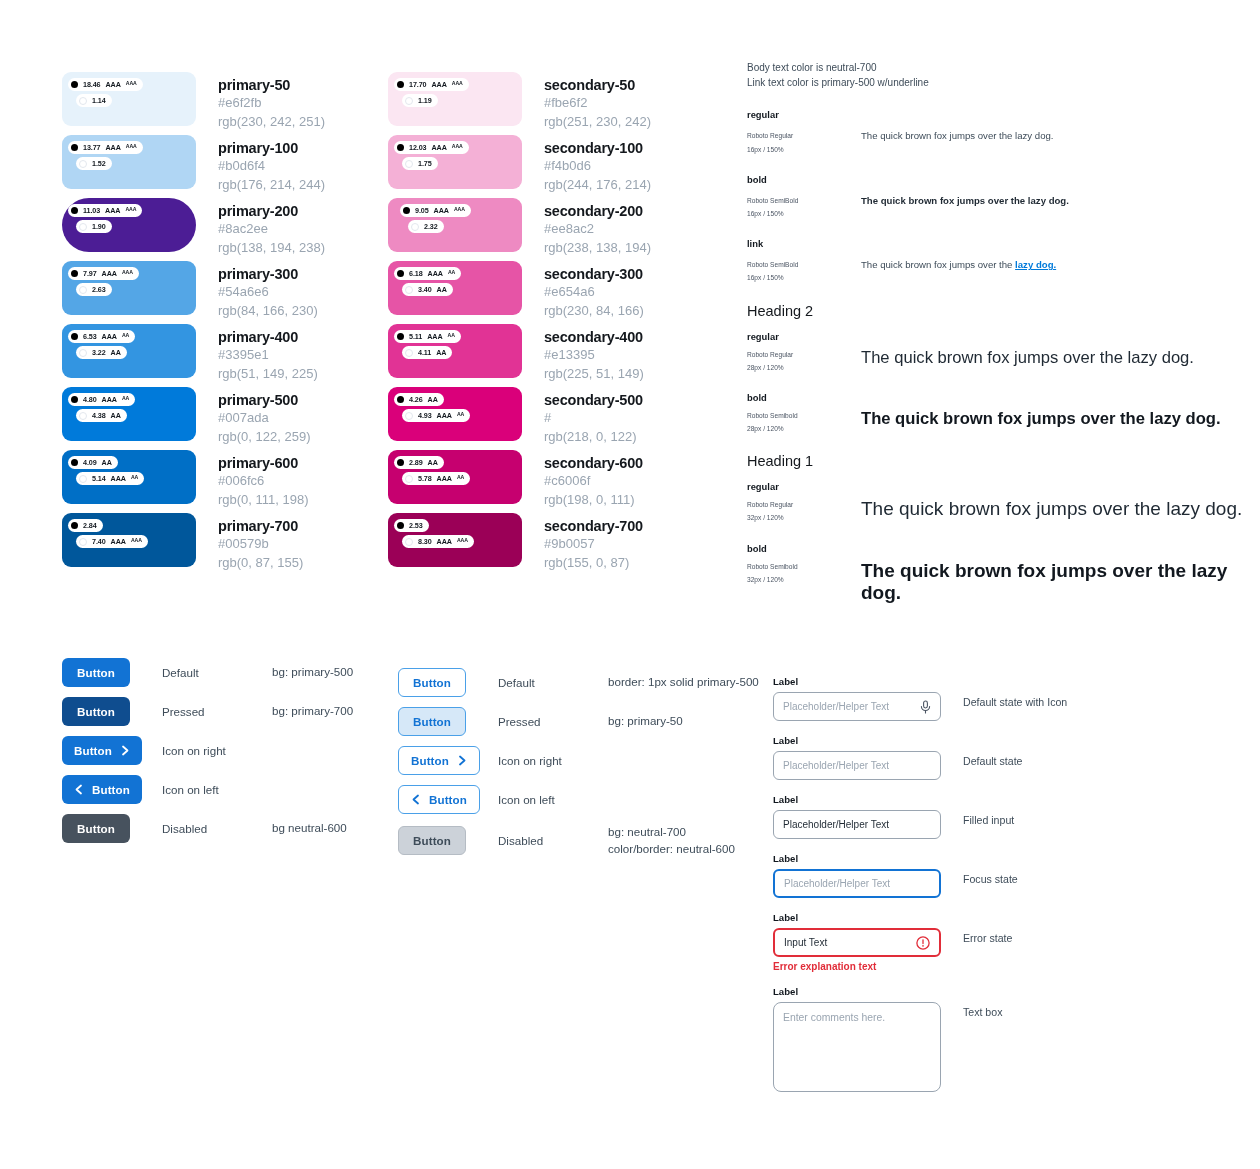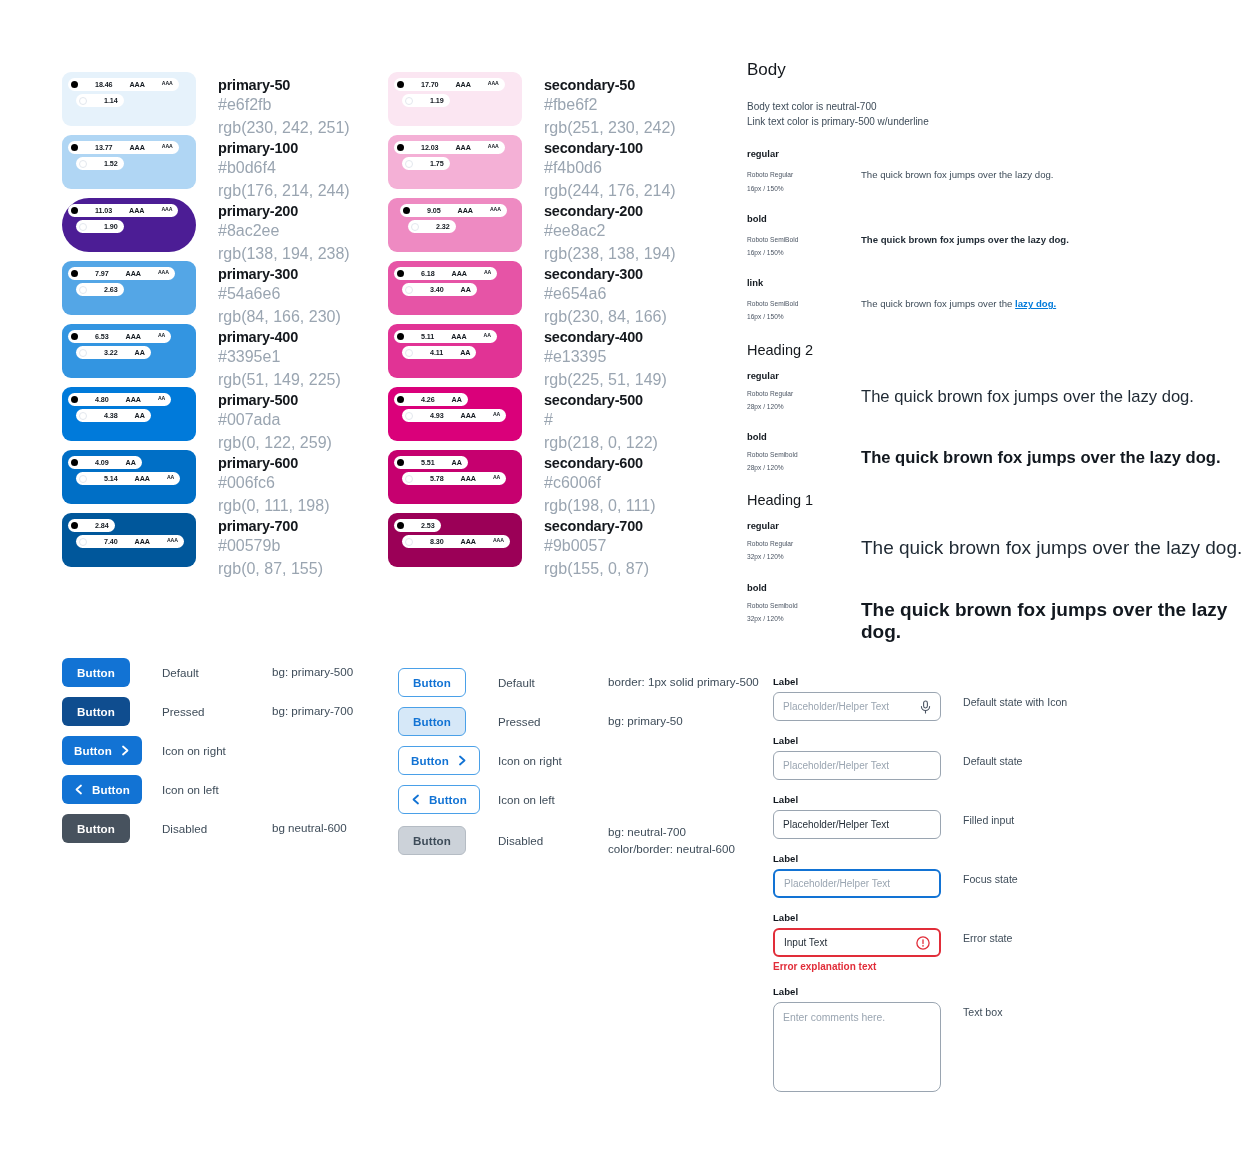--- a/index.html
+++ b/index.html
@@ -33,21 +33,21 @@
     border-radius: 9px;
     padding: 6px 6px 0 6px;
     display: flex;
     flex-direction: column;
     gap: 3px;
     flex: none;
   }
   .badge {
     display: inline-flex;
     align-items: center;
-    gap: 17px;
+    gap: 5px;
     background: #ffffff;
     border-radius: 9px;
     height: 13px;
     padding: 0 6px 0 3px;
     width: max-content;
     max-width: 124px;
     line-height: 1;
   }
   .badge.indent { margin-left: 8px; }
   .dot {
@@ -82,21 +82,21 @@
   }
   .swatch-meta .name {
     font-size: 14.5px;
     font-weight: bold;
     color: #14181d;
     letter-spacing: -0.2px;
     line-height: 1.25;
   }
   .swatch-meta .hex,
   .swatch-meta .rgb {
-    font-size: 16px;
+    font-size: 13px;
     color: #9aa5b1;
     line-height: 1.42;
   }
 
   
   .typo {
     position: absolute;
     left: 747px;
     top: 60px;
     width: 500px;
@@ -558,21 +558,21 @@
       <div class="swatch-meta">
         <div class="name">secondary-500</div>
         <div class="hex">#</div>
         <div class="rgb">rgb(218, 0, 122)</div>
       </div>
     </div>
     <div class="swatch-row">
       <div class="swatch" style="background: rgb(198, 0, 111);">
         <div class="badge">
           <span class="dot black"></span>
-          <span class="ratio">5.51</span>
+          <span class="ratio">2.89</span>
           <span class="lvl">AA</span>
         </div>
         <div class="badge indent">
           <span class="dot white"></span>
           <span class="ratio">5.78</span>
           <span class="lvl">AAA</span>
           <span class="lvl sm">AA</span>
         </div>
       </div>
       <div class="swatch-meta">
@@ -596,21 +596,20 @@
       </div>
       <div class="swatch-meta">
         <div class="name">secondary-700</div>
         <div class="hex">#9b0057</div>
         <div class="rgb">rgb(155, 0, 87)</div>
       </div>
     </div>
   </div>
 
 <div class="typo">
-  <h2 class="sec-title">Body</h2>
   <div class="intro">
     <div>Body text color is neutral-700</div>
     <div>Link text color is primary-500 w/underline</div>
   </div>
 
   <div class="weight-label">regular</div>
   <div class="typo-row">
     <div class="spec">
       <div>Roboto Regular</div>
       <div>16px / 150%</div>

